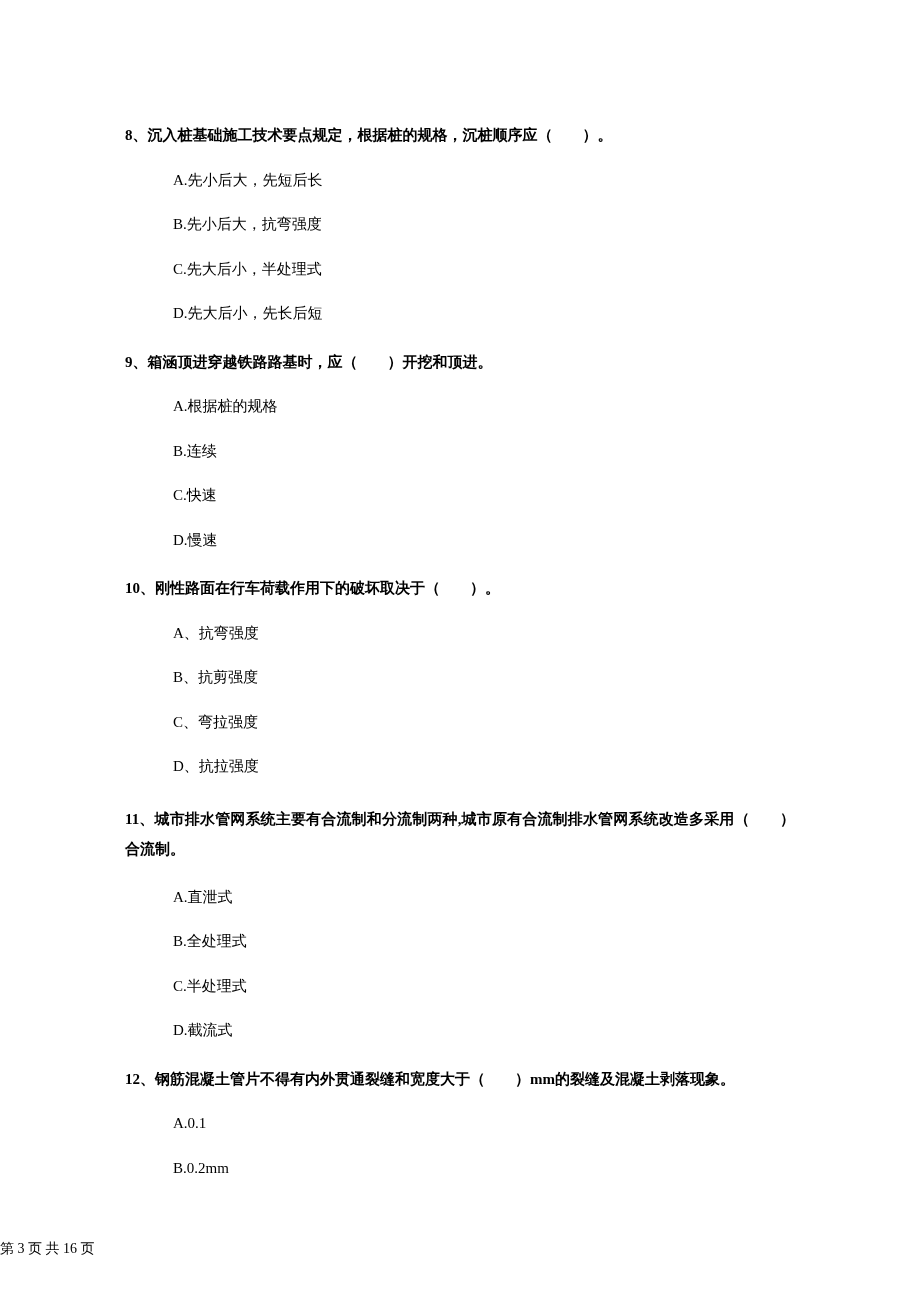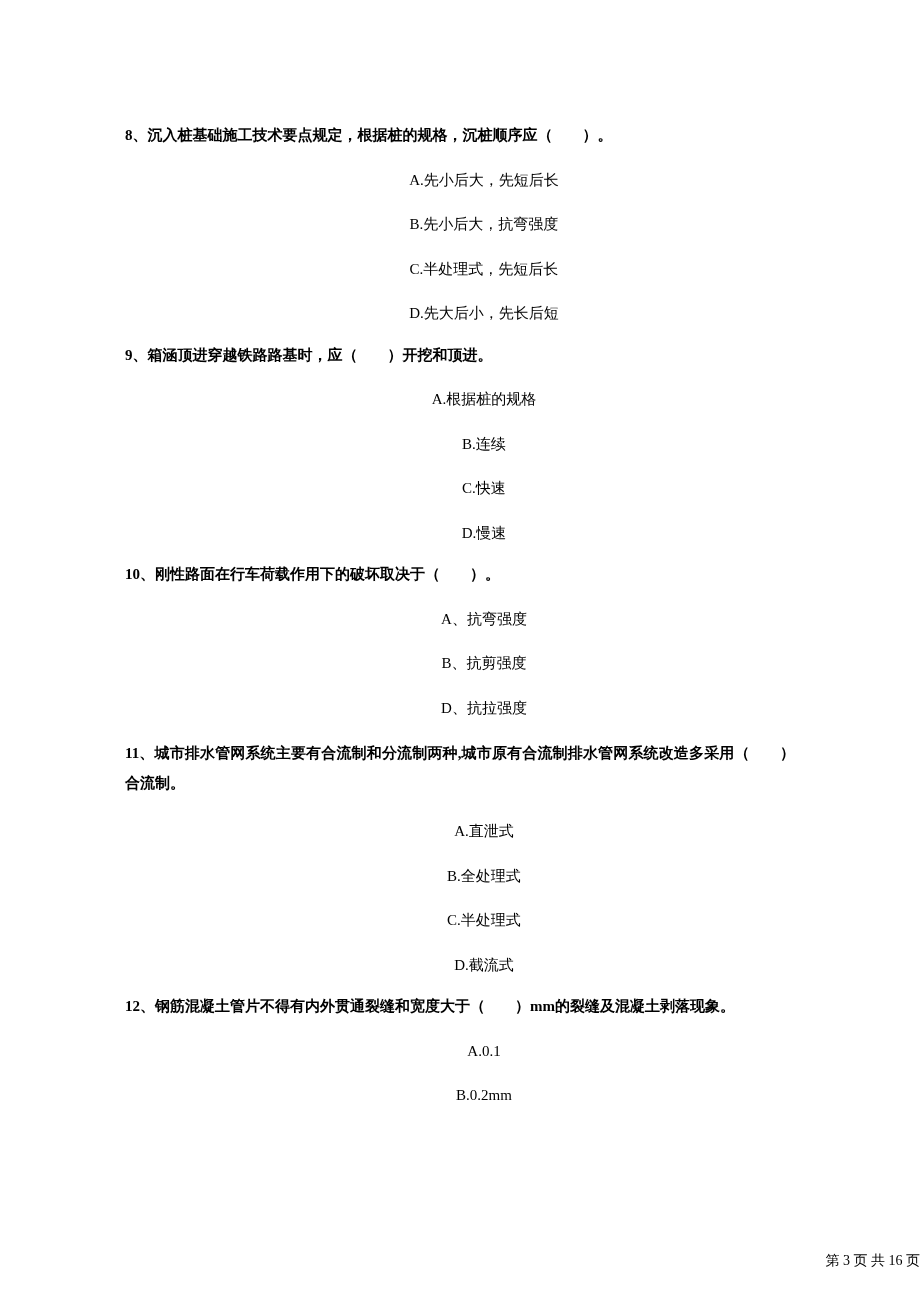--- a/index.html
+++ b/index.html
@@ -19,66 +19,66 @@
     line-height: 1.5;
   }
   .question {
     margin-top: 14px;
     margin-bottom: 4px;
     text-align: justify;
     font-weight: bold;
   }
   .options {
     padding-left: 48px;
-    text-align: center;
   }
   .option {
     margin-top: 22px;
   }
   .options + .question {
-    margin-top: 19px;
+    margin-top: 26px;
   }
   .question-flow {
     
     line-height: 2.0;
   }
   .footer {
     position: absolute;
-    bottom: 32px;
+    bottom: 44px;
     left: 0;
     width: 920px;
-    text-align: right;
+    text-align: left;
     font-size: 14px;
   }
 </style>
 </head>
 <body>
 
 <div class="page">
 
   <div class="question">8、沉入桩基础施工技术要点规定，根据桩的规格，沉桩顺序应（　　）。</div>
   <div class="options">
     <div class="option">A.先小后大，先短后长</div>
     <div class="option">B.先小后大，抗弯强度</div>
-    <div class="option">C.半处理式，先短后长</div>
+    <div class="option">C.先大后小，半处理式</div>
     <div class="option">D.先大后小，先长后短</div>
   </div>
 
   <div class="question">9、箱涵顶进穿越铁路路基时，应（　　）开挖和顶进。</div>
   <div class="options">
     <div class="option">A.根据桩的规格</div>
     <div class="option">B.连续</div>
     <div class="option">C.快速</div>
     <div class="option">D.慢速</div>
   </div>
 
   <div class="question">10、刚性路面在行车荷载作用下的破坏取决于（　　）。</div>
   <div class="options">
     <div class="option">A、抗弯强度</div>
     <div class="option">B、抗剪强度</div>
+    <div class="option">C、弯拉强度</div>
     <div class="option">D、抗拉强度</div>
   </div>
 
   <div class="question question-flow">11、城市排水管网系统主要有合流制和分流制两种,城市原有合流制排水管网系统改造多采用（　　）合流制。</div>
   <div class="options">
     <div class="option">A.直泄式</div>
     <div class="option">B.全处理式</div>
     <div class="option">C.半处理式</div>
     <div class="option">D.截流式</div>
   </div>

